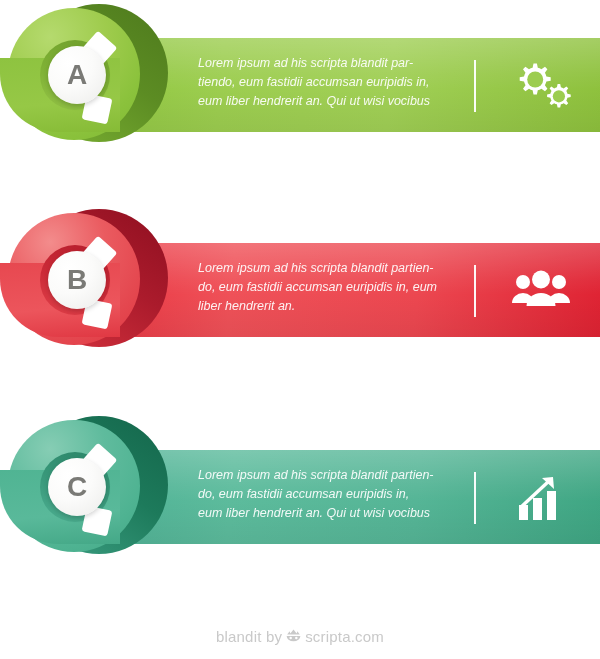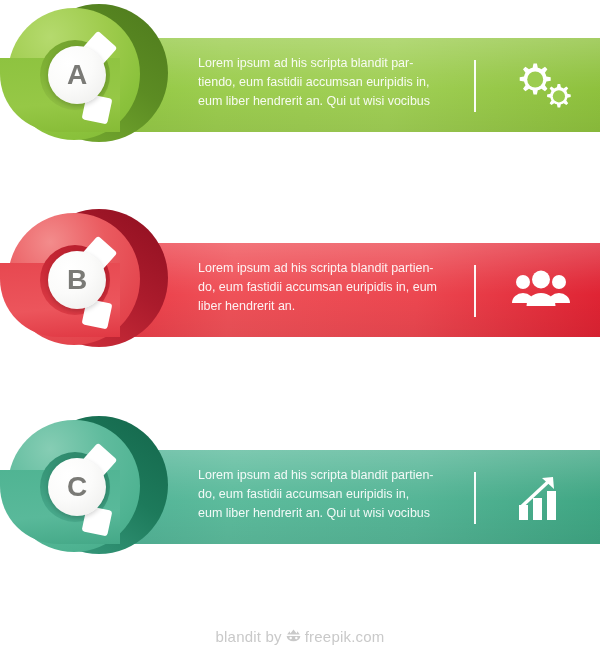--- a/index.html
+++ b/index.html
@@ -135,20 +135,21 @@
   .body-text {
     position: absolute;
     left: 198px;
     top: 54px;
     width: 270px;
     font-family: "Liberation Sans", sans-serif;
     font-size: 12.5px;
     line-height: 19px;
     color: rgba(255,255,255,0.92);
     white-space: pre-line;
+    font-style: italic;
   }
   .divider {
     position: absolute;
     left: 474px;
     top: 60px;
     width: 2px;
     height: 52px;
     background: rgba(255,255,255,0.95);
   }
   .icon-slot {
@@ -341,16 +342,16 @@
       </svg>
     </div>
   </div>
 
   <div id="credit">
     <span>blandit by</span><span class="mark"><svg width="17" height="17" viewBox="0 0 17 17" fill="#c9c9c9" aria-hidden="true">
           <path d="M2.2,6.6 L4.6,3.2 L5.4,5.6 L8.5,1.6 L11.6,5.6 L12.4,3.2 L14.8,6.6 Z"></path>
           <path d="M1.6,8.0 a6.9,5.2 0 0 0 13.8,0 z"></path>
           <circle cx="5.7" cy="10.0" r="1.25" fill="#ffffff"></circle>
           <circle cx="11.3" cy="10.0" r="1.25" fill="#ffffff"></circle>
-        </svg></span><span>freepik.com</span>
+        </svg></span><span>scripta.com</span>
   </div>
 
 </div>
 
 </body></html>

